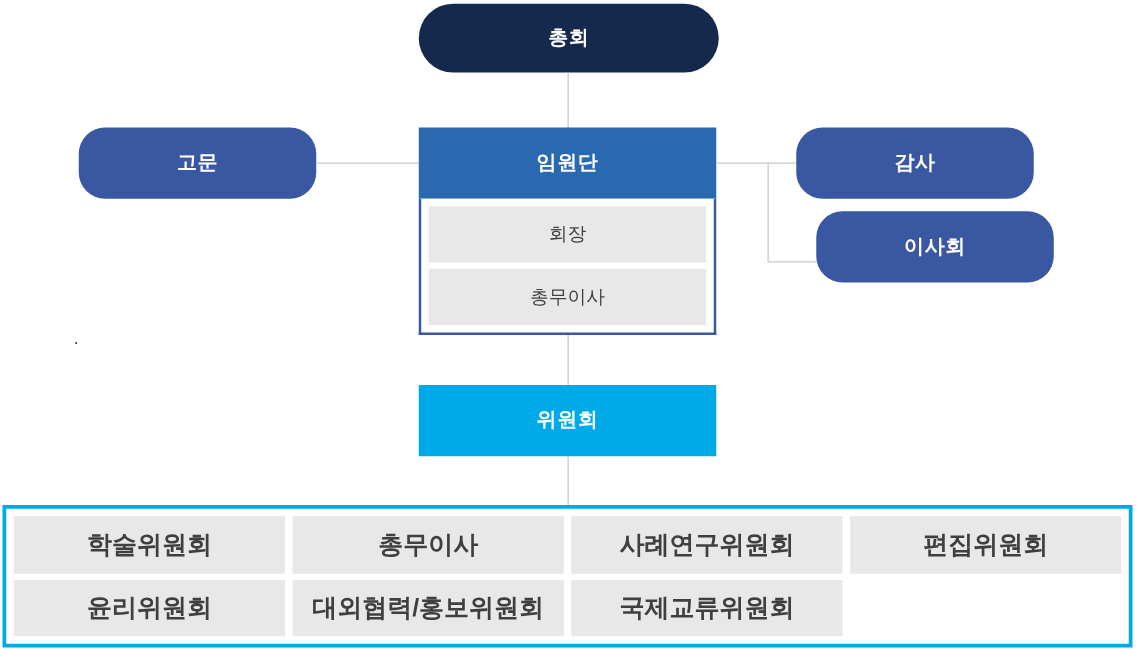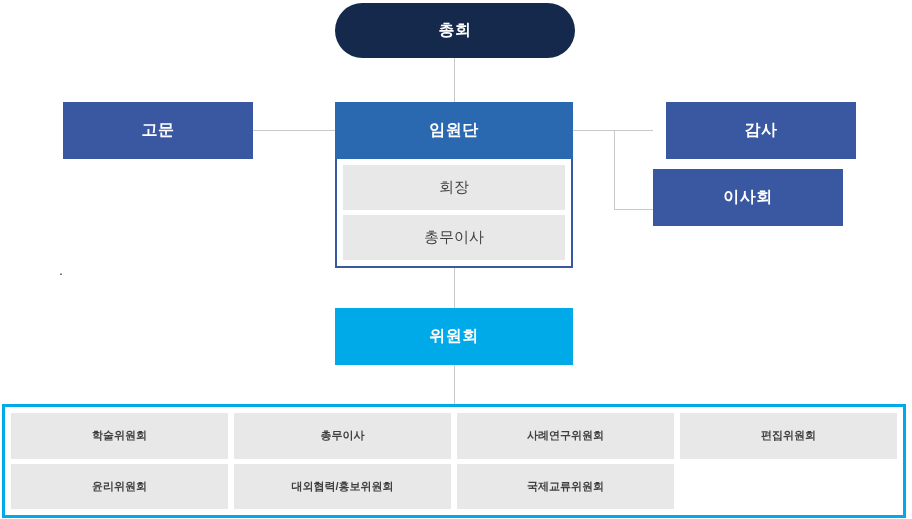--- a/index.html
+++ b/index.html
@@ -9,47 +9,47 @@
   *{margin:0;padding:0;box-sizing:border-box;}
   html,body{background:#fff;}
   body{font-family:"Liberation Sans","DejaVu Sans",sans-serif;}
   .stage{position:relative;width:912px;height:519px;background:#fff;overflow:hidden;}
 
   .node{position:absolute;display:flex;align-items:center;justify-content:center;
         color:#fff;font-weight:bold;font-size:16px;letter-spacing:0.5px;}
 
   .pill{left:335px;top:3px;width:240px;height:55px;border-radius:28px;background:var(--navy);}
 
-  .box-indigo{background:var(--indigo);}
+  .box-indigo{background:var(--indigo);border-radius:21px;}
   .box-blue{background:var(--blue);text-align:center;}
   .box-cyan{background:var(--cyan);}
 
   .advisor{left:63px;top:102px;width:190px;height:57px;}
   .exec-header{left:335px;top:102px;width:238px;height:57px;}
   .exec-body{position:absolute;left:335px;top:159px;width:238px;height:109px;
              background:#fff;border:2px solid var(--indigo);border-top:none;
              padding:6px;display:flex;flex-direction:column;gap:5px;text-align:center;}
   .member{flex:1;display:flex;align-items:center;justify-content:center;
           background:var(--box_gray);color:var(--box_text);font-size:15px;font-weight:500;}
 
-  .auditor{left:666px;top:102px;width:190px;height:57px;}
+  .auditor{left:637px;top:102px;width:190px;height:57px;}
   .board{left:653px;top:169px;width:190px;height:57px;text-align:right;}
   .committee{left:335px;top:308px;width:238px;height:57px;font-family:Liberation Serif, serif;}
 
   .line{position:absolute;background:var(--line);}
   .v{width:1px;}
   .h{height:1px;}
 
   .committees{position:absolute;left:2px;top:404px;width:904px;height:114px;
               background:#fff;border:3px solid var(--cyan);
               display:grid;grid-template-columns:repeat(4,1fr);
               column-gap:6px;row-gap:5px;padding:6px;}
   .committee-cell{display:flex;align-items:center;justify-content:center;
                   background:var(--box_gray);color:var(--box_text);
-                  font-size:11px;font-weight:bold;}
+                  font-size:20px;font-weight:bold;}
 
   .stray-dot{position:absolute;left:59px;top:262px;color:#333;font-size:14px;}
 </style>
 </head>
 <body>
 
 <div class="stage">
 
   <div class="node pill">
     <span>총회</span>

